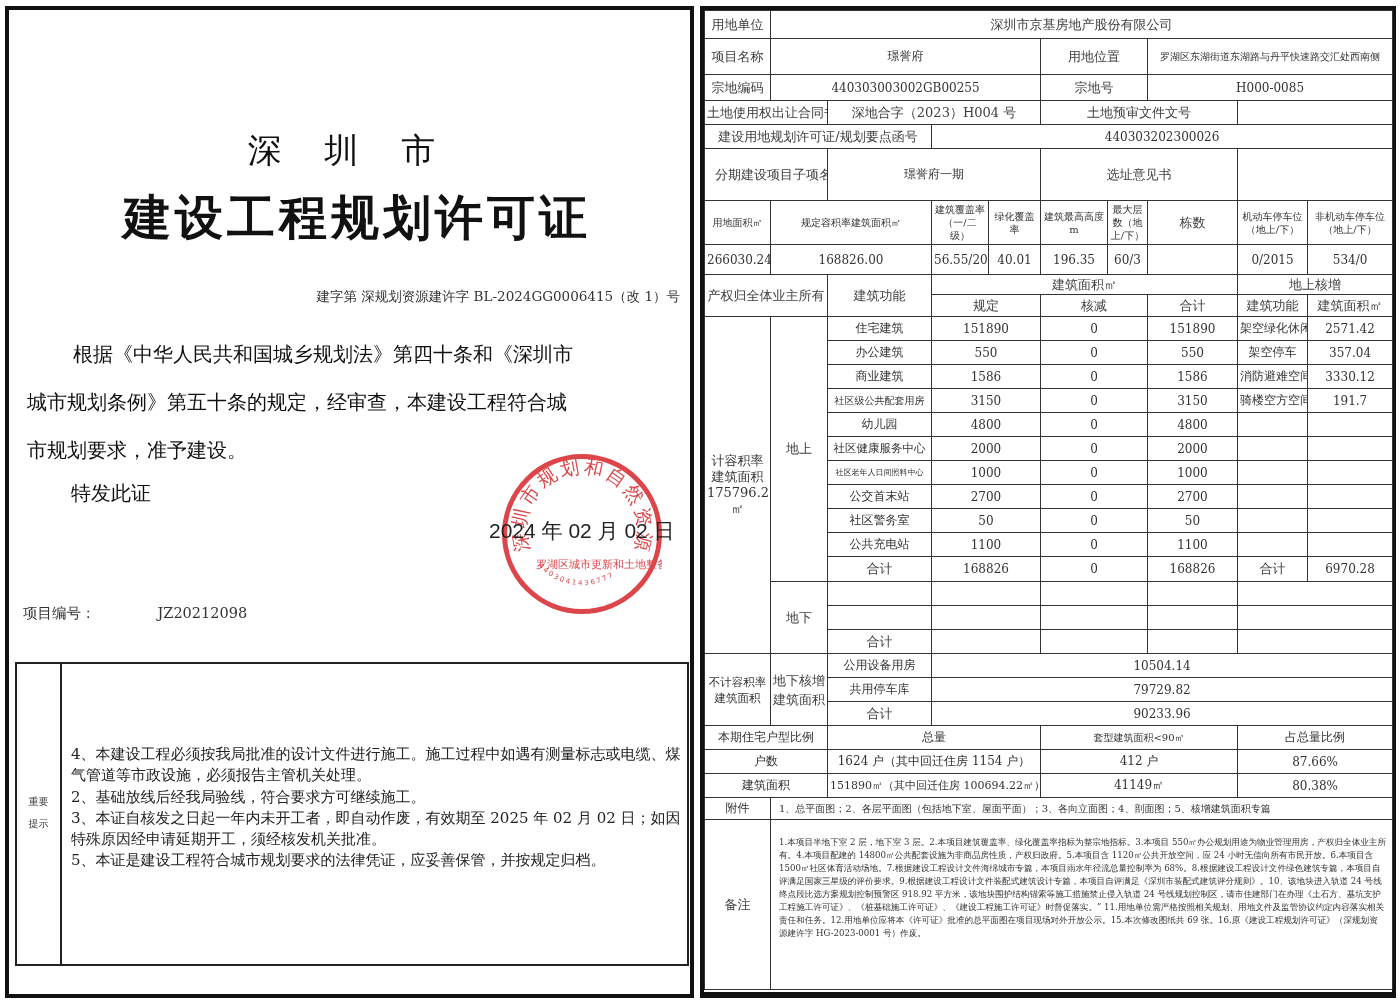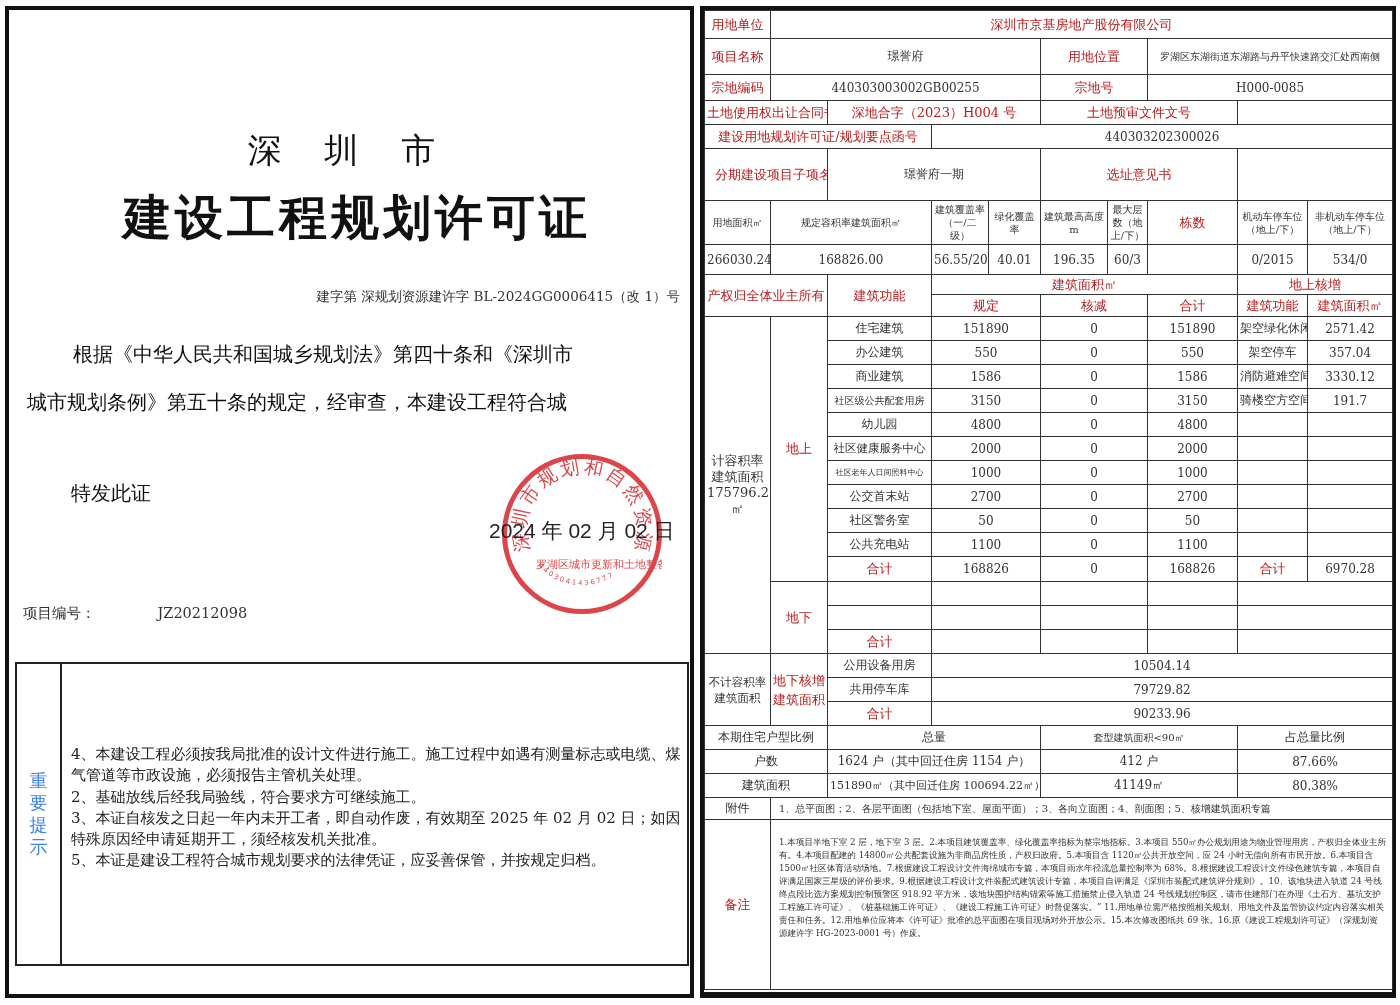--- a/index.html
+++ b/index.html
@@ -43,21 +43,21 @@
   }
   .lp-project .val { margin-left: 62px; }
 
   .notice-box {
     position: absolute; left: 6px; top: 652px; width: 674px; height: 304px;
     border: 2px solid #222;
   }
   .notice-label {
     position: absolute; left: 0; top: 0; width: 45px; height: 100%;
     border-right: 2px solid #222; display: flex; align-items: center; justify-content: center;
-    font-family: Liberation Sans, sans-serif; font-size: 18px; line-height: 22px; text-align: center; color: #3b82f6;
+    font-family: Liberation Mono, monospace; font-size: 10px; line-height: 22px; text-align: center; color: #404040;
     writing-mode: horizontal-tb;
   }
   .notice-label span { display: block; width: 32px; }
   .notice-list {
     position: absolute; left: 54px; top: 80px; right: 6px;
     font-size: 15px; line-height: 21.3px; color: #222;
   }
 
   
   .right-panel {
@@ -65,38 +65,39 @@
     border: 4px solid #111; border-bottom-width: 6px; background: #fff;
   }
   table.permit {
     position: absolute; left: 0; top: 0; width: 688px; border-collapse: collapse;
     table-layout: fixed; font-size: 12px; color: #333;
   }
   table.permit td {
     border: 1.5px solid #333; text-align: center; vertical-align: middle; padding: 0 2px;
     overflow: hidden; white-space: nowrap;
   }
-  .lbl { font-size: 13px; color: #b91c1c; }
+  .lbl { font-size: 13px; color: #404040; }
   .sm { font-size: 10px; line-height: 13px; white-space: normal !important; }
   .xs { font-size: 8px; }
   .wrap { white-space: normal !important; line-height: 16px; }
   .note-cell { text-align: left !important; font-size: 8.6px; line-height: 13px; white-space: normal !important; padding: 16px 6px 6px 8px !important; vertical-align: top !important; }
   .att-cell { text-align: left !important; font-size: 10px; padding-left: 8px !important; }
 </style>
 </head>
 <body>
 
 <div class="left-panel">
   <div class="lp-city">深 圳 市</div>
   <div class="lp-title">建设工程规划许可证</div>
   <div class="lp-cert-no">建字第 深规划资源建许字 BL-2024GG0006415（改 1）号</div>
 
   <div class="lp-body">
     <div class="indent">根据《中华人民共和国城乡规划法》第四十条和《深圳市</div>
     <div>城市规划条例》第五十条的规定，经审查，本建设工程符合城</div>
+    <div>市规划要求，准予建设。</div>
   </div>
   <div class="lp-issue">特发此证</div>
 
   <div class="seal">
     <svg width="160" height="160" viewBox="0 0 160 160">
       <defs>
         <path id="sealTop" d="M 28 96 A 56 56 0 1 1 132 96"></path>
         <path id="sealBot" d="M 36 112 A 60 60 0 0 0 124 112"></path>
       </defs>
       <text font-family="DejaVu Sans, sans-serif" font-size="19" fill="#d6262b" letter-spacing="3">

